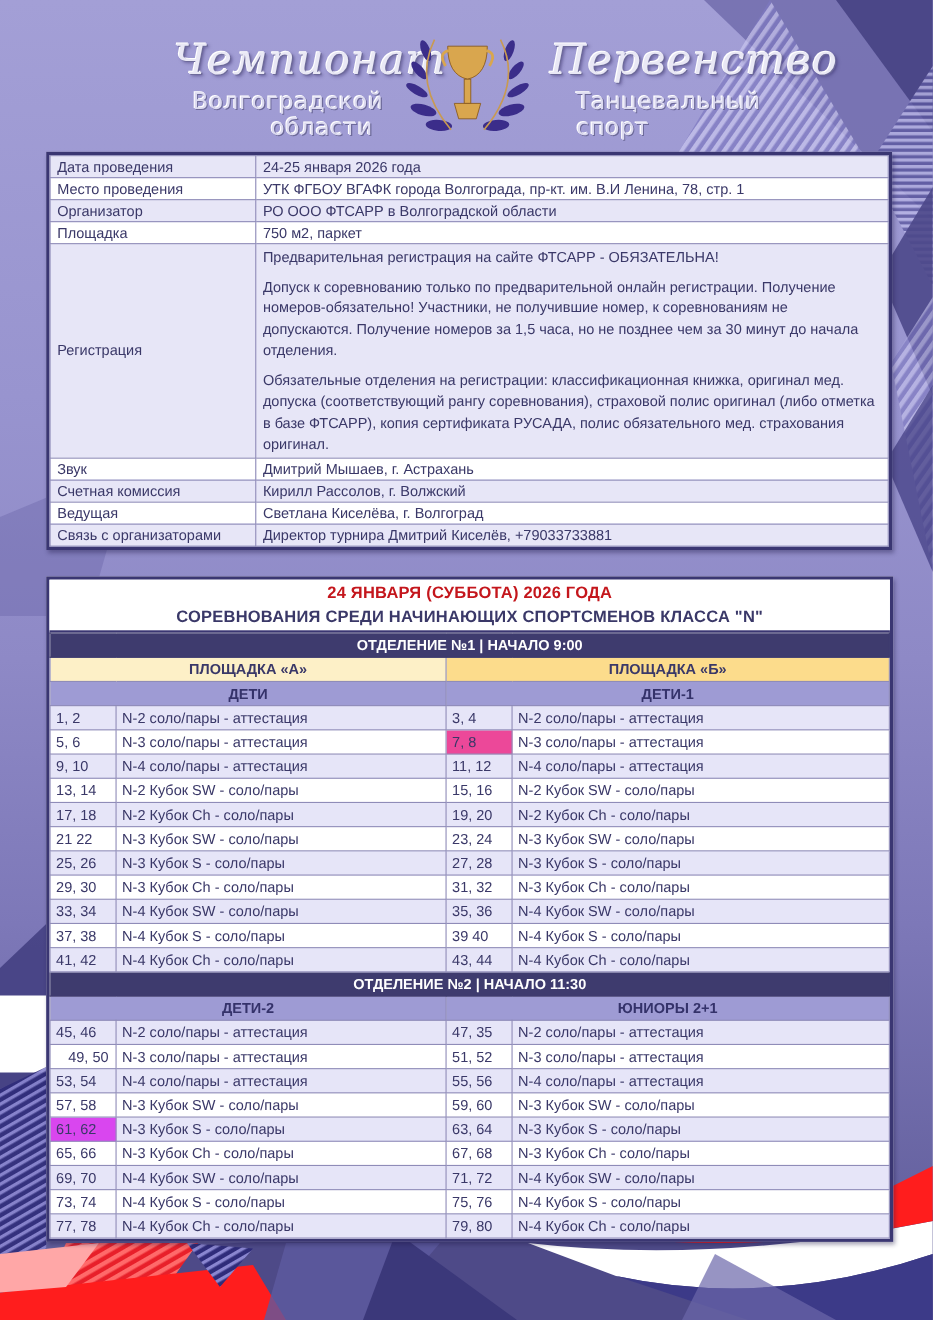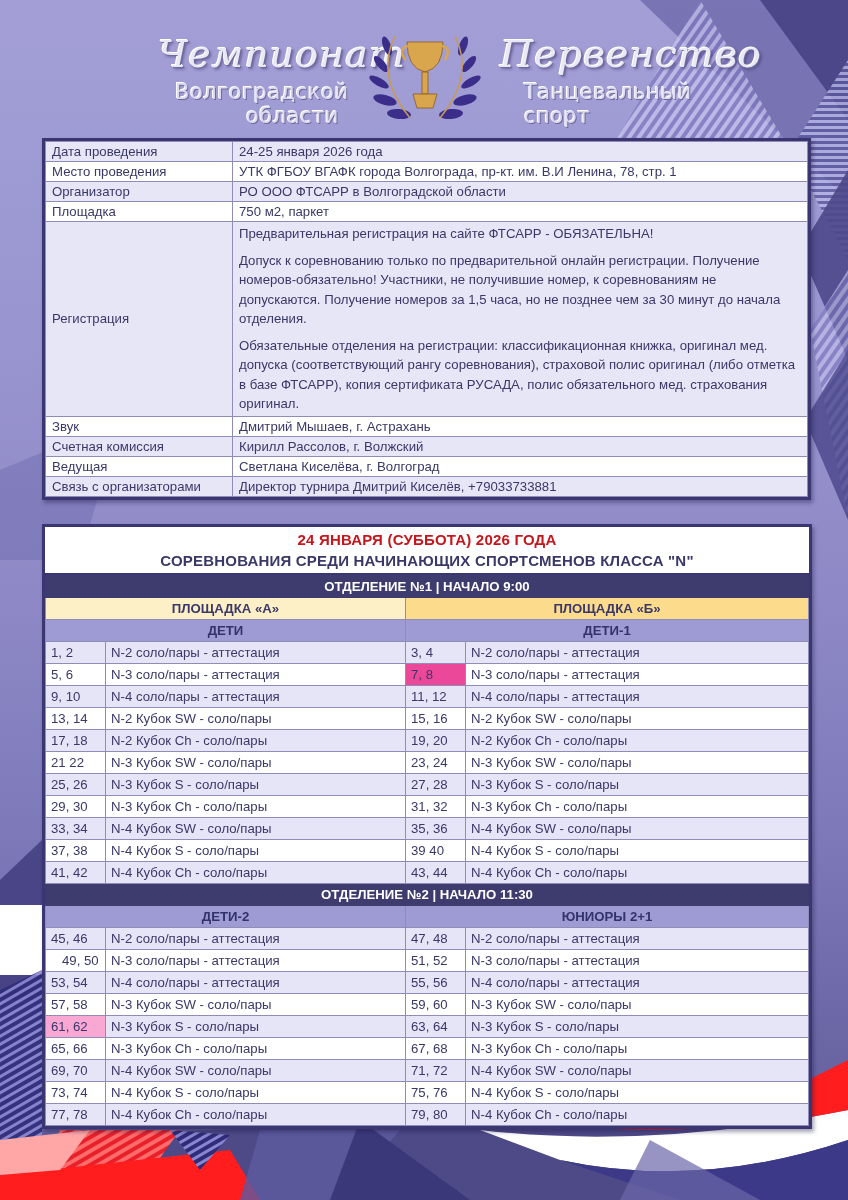--- a/index.html
+++ b/index.html
@@ -293,21 +293,21 @@
         <tr class="sec-row">
           <td colspan="4">ОТДЕЛЕНИЕ №2 | НАЧАЛО 11:30</td>
         </tr>
         <tr class="cat-row">
           <td colspan="2">ДЕТИ-2</td>
           <td colspan="2">ЮНИОРЫ 2+1</td>
         </tr>
         <tr class="data-row" style="background: rgb(230, 229, 248); margin-top: 14px;">
           <td style="background: rgb(230, 229, 248);">45, 46</td>
           <td style="background: rgb(230, 229, 248);">N-2 соло/пары - аттестация</td>
-          <td style="background: rgb(230, 229, 248);">47, 48</td>
+          <td style="background: rgb(230, 229, 248);">47, 35</td>
           <td style="background: rgb(230, 229, 248);">N-2 соло/пары - аттестация</td>
         </tr>
         <tr class="data-row" style="background: rgb(255, 255, 255);">
           <td style="background: rgb(255, 255, 255); padding-left: 16px;">49, 50</td>
           <td style="background: rgb(255, 255, 255);">N-3 соло/пары - аттестация</td>
           <td style="background: rgb(255, 255, 255);">51, 52</td>
           <td style="background: rgb(255, 255, 255);">N-3 соло/пары - аттестация</td>
         </tr>
         <tr class="data-row" style="background: rgb(230, 229, 248);">
           <td style="background: rgb(230, 229, 248);">53, 54</td>
@@ -315,21 +315,21 @@
           <td style="background: rgb(230, 229, 248);">55, 56</td>
           <td style="background: rgb(230, 229, 248);">N-4 соло/пары - аттестация</td>
         </tr>
         <tr class="data-row" style="background: rgb(255, 255, 255);">
           <td style="background: rgb(255, 255, 255);">57, 58</td>
           <td style="background: rgb(255, 255, 255);">N-3 Кубок  SW - соло/пары</td>
           <td style="background: rgb(255, 255, 255);">59, 60</td>
           <td style="background: rgb(255, 255, 255);">N-3 Кубок  SW - соло/пары</td>
         </tr>
         <tr class="data-row" style="background: rgb(230, 229, 248);">
-          <td style="background: #f9a8d4; margin-top: 24px;">61, 62</td>
+          <td style="background: #d946ef; margin-top: 24px;">61, 62</td>
           <td style="background: rgb(230, 229, 248);">N-3 Кубок  S - соло/пары</td>
           <td style="background: rgb(230, 229, 248);">63, 64</td>
           <td style="background: rgb(230, 229, 248);">N-3 Кубок  S - соло/пары</td>
         </tr>
         <tr class="data-row" style="background: rgb(255, 255, 255);">
           <td style="background: rgb(255, 255, 255);">65, 66</td>
           <td style="background: rgb(255, 255, 255);">N-3 Кубок  Ch - соло/пары</td>
           <td style="background: rgb(255, 255, 255);">67, 68</td>
           <td style="background: rgb(255, 255, 255);">N-3 Кубок  Ch - соло/пары</td>
         </tr>

